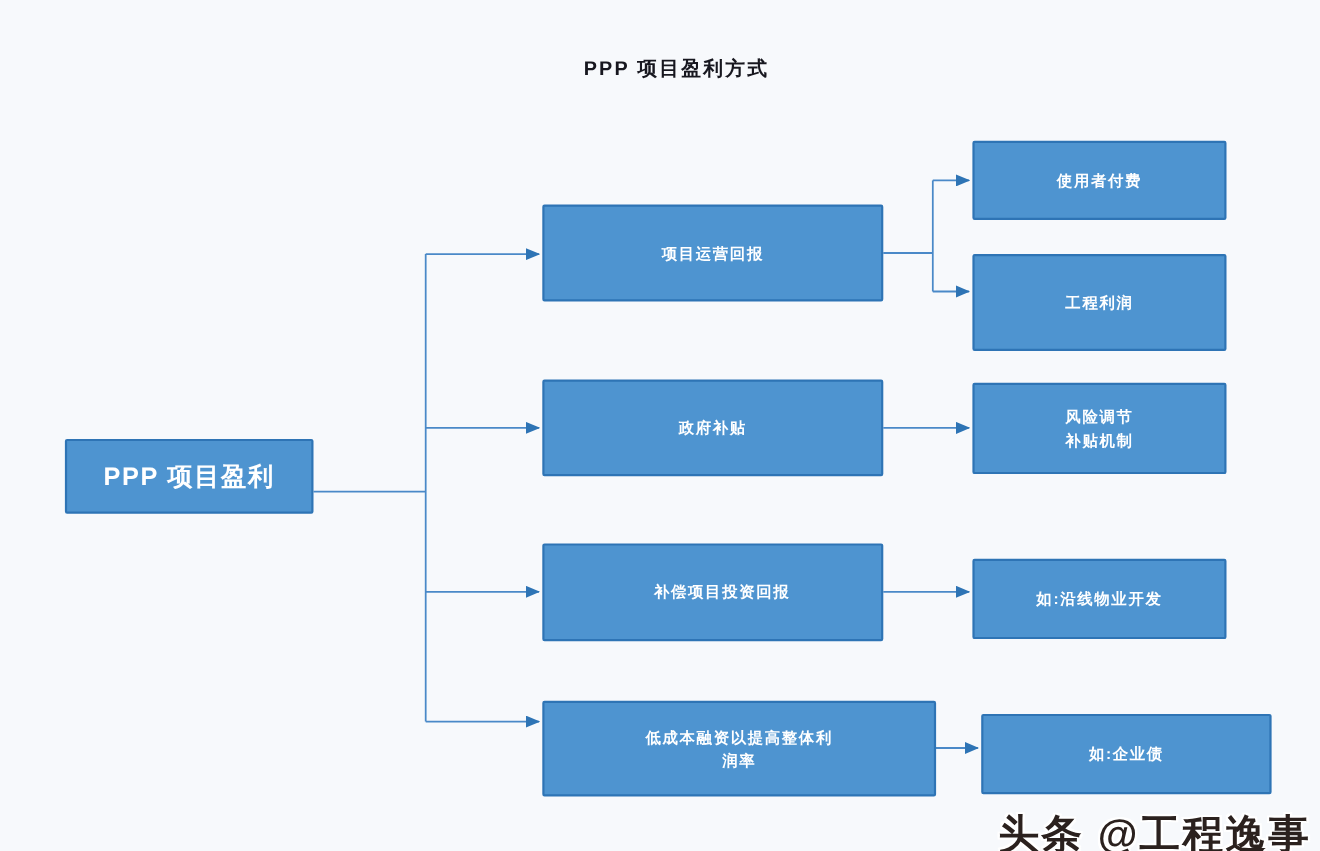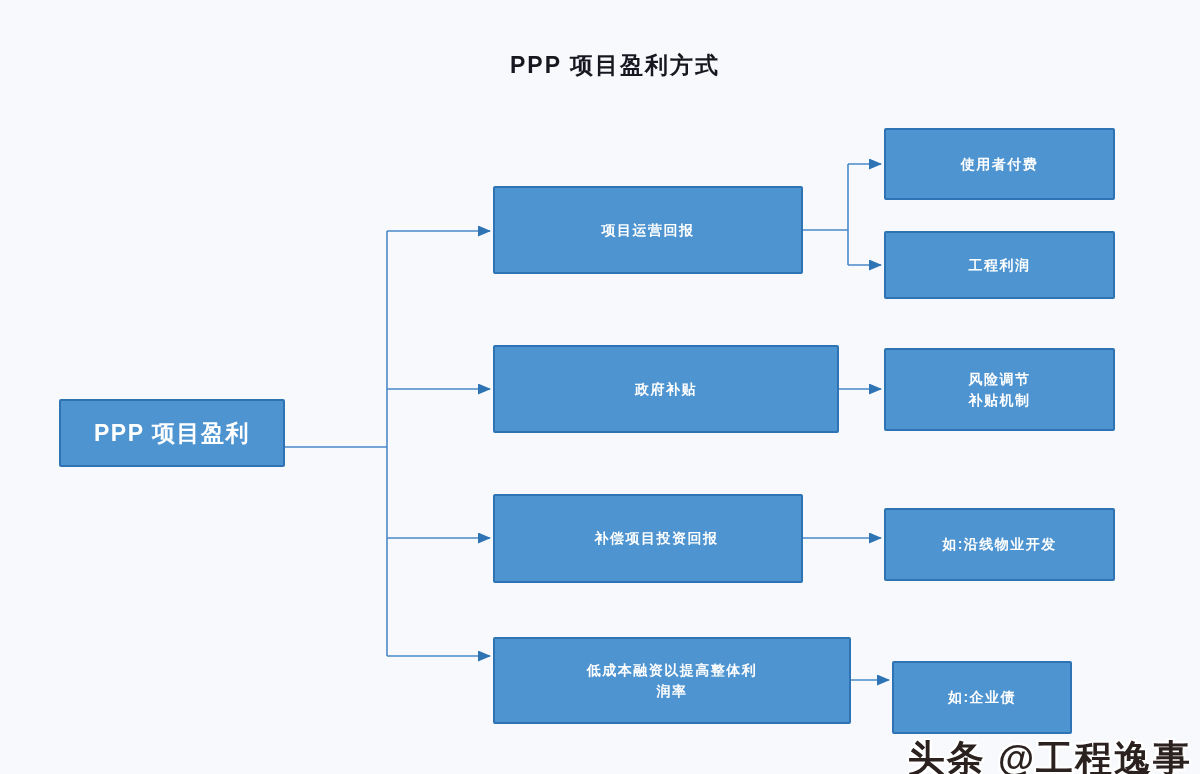--- a/index.html
+++ b/index.html
@@ -15,44 +15,44 @@
   html,body{margin:0;padding:0;}
   body{
     width:1200px;height:774px;
     background:var(--bg);
     font-family:"Liberation Sans","DejaVu Sans",sans-serif;
     overflow:hidden;
   }
   .canvas{position:relative;width:1200px;height:774px;}
   .title{
     position:absolute;left:440px;top:50px;width:350px;
-    text-align:center;font-size:23px;font-weight:bold;
+    text-align:center;font-size:18px;font-weight:bold;
     letter-spacing:2px;color:var(--title-text);
   }
   .connectors{position:absolute;left:0;top:0;}
   .box{
     position:absolute;box-sizing:border-box;
     display:flex;align-items:center;justify-content:center;
     background:var(--box-fill);
     border:2px solid var(--box-border);
     border-radius:2px;
     color:var(--box-text);
     font-size:14px;font-weight:bold;letter-spacing:1.5px;
     text-align:center;white-space:pre-line;line-height:1.5;
   }
   #node-root{left:59px;top:399px;width:226px;height:68px;font-size:23px;}
   #node-l2-0{left:493px;top:186px;width:310px;height:88px;}
-  #node-l2-1{left:493px;top:345px;width:346px;height:88px;}
+  #node-l2-1{left:493px;top:345px;width:310px;height:88px;}
   #node-l2-2{left:493px;top:494px;width:310px;height:89px;padding-left:17px;}
   #node-l2-3{left:493px;top:637px;width:358px;height:87px;}
   #node-l3-0{left:884px;top:128px;width:231px;height:72px;}
-  #node-l3-1{left:884px;top:231px;width:231px;height:68px;}
+  #node-l3-1{left:884px;top:231px;width:231px;height:88px;}
   #node-l3-2{left:884px;top:348px;width:231px;height:83px;}
   #node-l3-3{left:884px;top:508px;width:231px;height:73px;}
-  #node-l3-4{left:892px;top:649px;width:180px;height:73px;margin-top:12px;}
+  #node-l3-4{left:892px;top:649px;width:264px;height:73px;}
   .watermark{
     position:absolute;right:8px;top:718px;z-index:5;
     font-size:37px;font-weight:bold;letter-spacing:2px;
     color:var(--watermark-text);
     text-shadow:
       2px 0 0 #fff,-2px 0 0 #fff,0 2px 0 #fff,0 -2px 0 #fff,
       2px 2px 0 #fff,-2px -2px 0 #fff,2px -2px 0 #fff,-2px 2px 0 #fff;
     white-space:nowrap;
     margin-top:16px;
   }

